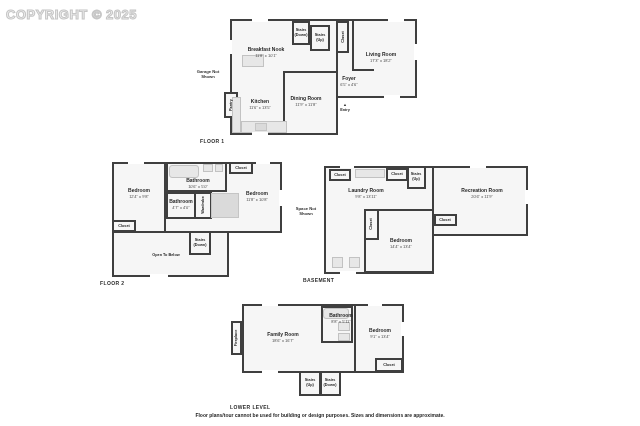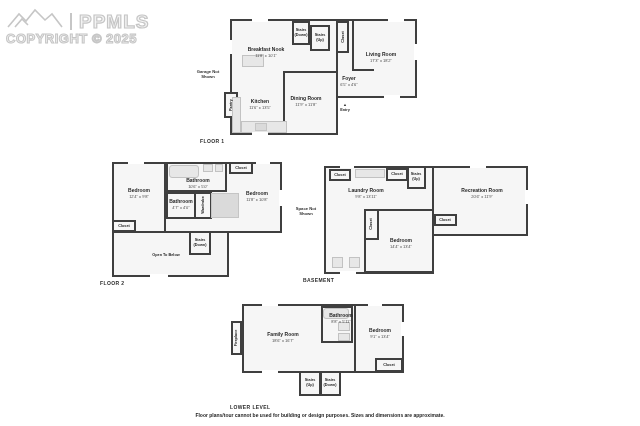--- a/index.html
+++ b/index.html
@@ -31,27 +31,20 @@
 
   
   #disclaimer{position:absolute;left:0;top:412px;width:640px;text-align:center;font-size:5px;font-weight:bold;color:#222;}
 </style>
 </head>
 <body>
 
 <div id="canvas">
 
   <div id="watermark">
-    <div class="wm-top">
-      <svg width="58" height="24" viewBox="0 0 58 24" fill="none" stroke="#c6c6c6" stroke-width="1.6">
-        <polyline points="2,21 13,8 20,15 29,4 39,14 46,8 56,21"></polyline>
-        <polyline points="9,21 16,13 22,19"></polyline>
-      </svg>
-      <div class="wm-brand">PPMLS</div>
-    </div>
     <div class="wm-copy">COPYRIGHT © 2025</div>
   </div>
 
   <div>
     <div class="room" style="left:230px;top:19px;width:108px;height:116px"></div>
     <div class="room" style="left:336px;top:19px;width:81px;height:79px"></div>
     <div class="wall" style="left:283px;top:72px;width:2px;height:61px"></div>
     <div class="wall" style="left:283px;top:71px;width:55px;height:2px"></div>
     <div class="wall" style="left:352px;top:19px;width:2px;height:52px"></div>
     <div class="wall" style="left:352px;top:69px;width:22px;height:2px"></div>

